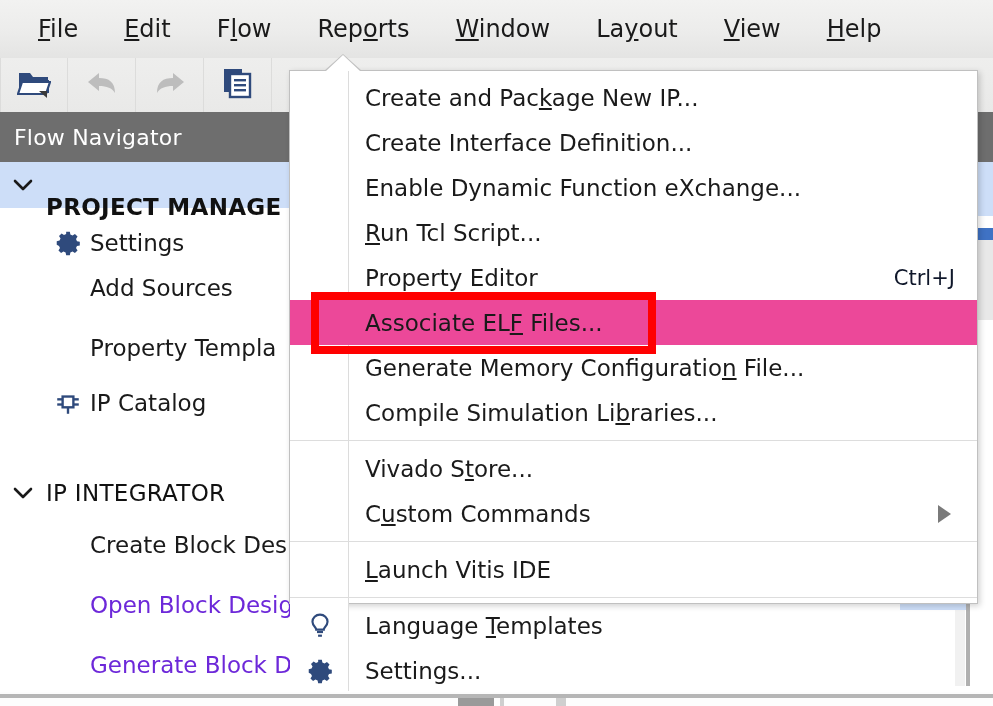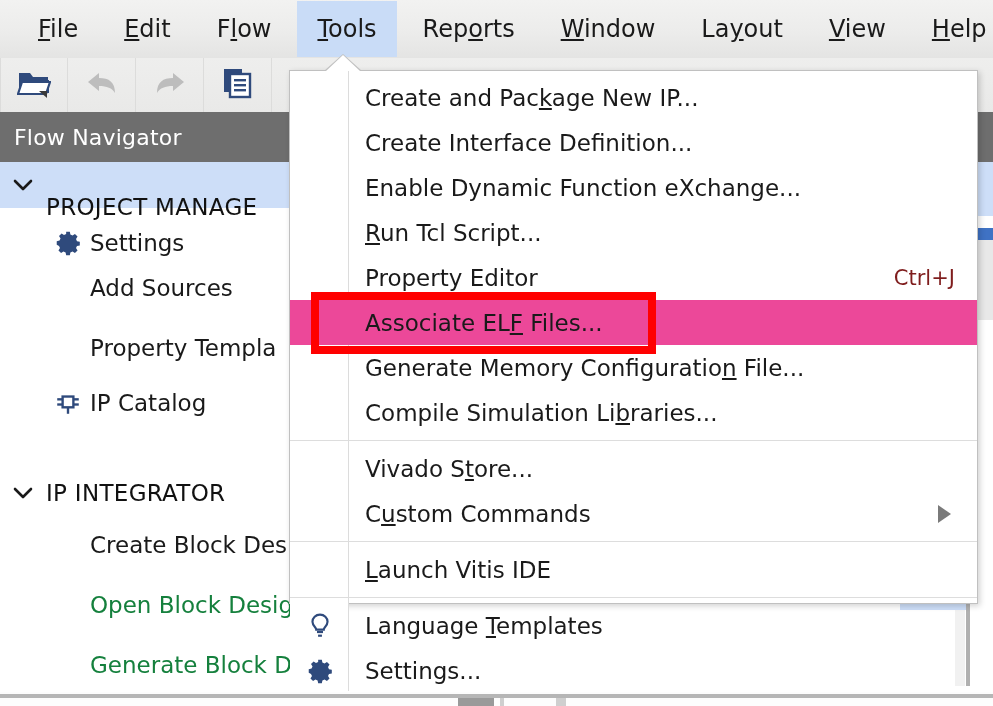--- a/index.html
+++ b/index.html
@@ -106,32 +106,32 @@
   .chev {
     width: 46px;
     display: flex; align-items: center; justify-content: center;
     flex: 0 0 46px;
   }
   .sect-label {
     font-size: 23px;
     color: #111111;
     letter-spacing: 0.3px;
   }
-  .sect-label.bold { font-weight: normal; margin-top: 44px; }
+  .sect-label.bold { font-weight: bold; margin-top: 44px; }
   .fnav-icon {
     width: 44px;
     flex: 0 0 44px;
     display: flex; align-items: center; justify-content: center;
   }
   .fnav-label {
     font-size: 23px;
     color: #1a1a1a;
     white-space: nowrap;
   }
-  .fnav-label.disabled { color: #15803d; }
+  .fnav-label.disabled { color: #6d28d9; }
 
   
   .panel-scroll {
     position: absolute;
     left: 955px; top: 162px;
     width: 10px; height: 524px;
     background: #f1f1f1;
   }
   .panel-scroll-thumb {
     position: absolute;
@@ -238,21 +238,21 @@
   .mi-label {
     font-size: 23px;
     color: #1a1a1a;
     white-space: nowrap;
     padding-left: 16px;
   }
   .mi-accel {
     position: absolute;
     right: 22px;
     font-size: 21px;
-    color: #7f1d1d;
+    color: #0f172a;
   }
   .mi-arrow {
     position: absolute;
     right: 26px;
     width: 0; height: 0;
     border-top: 9px solid transparent;
     border-bottom: 9px solid transparent;
     border-left: 13px solid #7a7a7a;
   }
   .mi-sep {
@@ -420,21 +420,20 @@
           <rect x="12" y="22" width="12" height="2.4" fill="#2f4a7c"></rect>
         </svg>
       </span>
     </div>
   </div>
 
   <div class="menubar" id="menubar">
       <div class="menubar-item"><span class="mn">F</span>ile</div>
       <div class="menubar-item"><span class="mn">E</span>dit</div>
       <div class="menubar-item">F<span class="mn">l</span>ow</div>
-      <div class="menubar-item active"><span class="mn">T</span>ools</div>
       <div class="menubar-item">Rep<span class="mn">o</span>rts</div>
       <div class="menubar-item"><span class="mn">W</span>indow</div>
       <div class="menubar-item">La<span class="mn">y</span>out</div>
       <div class="menubar-item"><span class="mn">V</span>iew</div>
       <div class="menubar-item"><span class="mn">H</span>elp</div>
     </div>
 
   <div class="popup-notch-outline"></div>
   <div class="popup-notch"></div>
 

